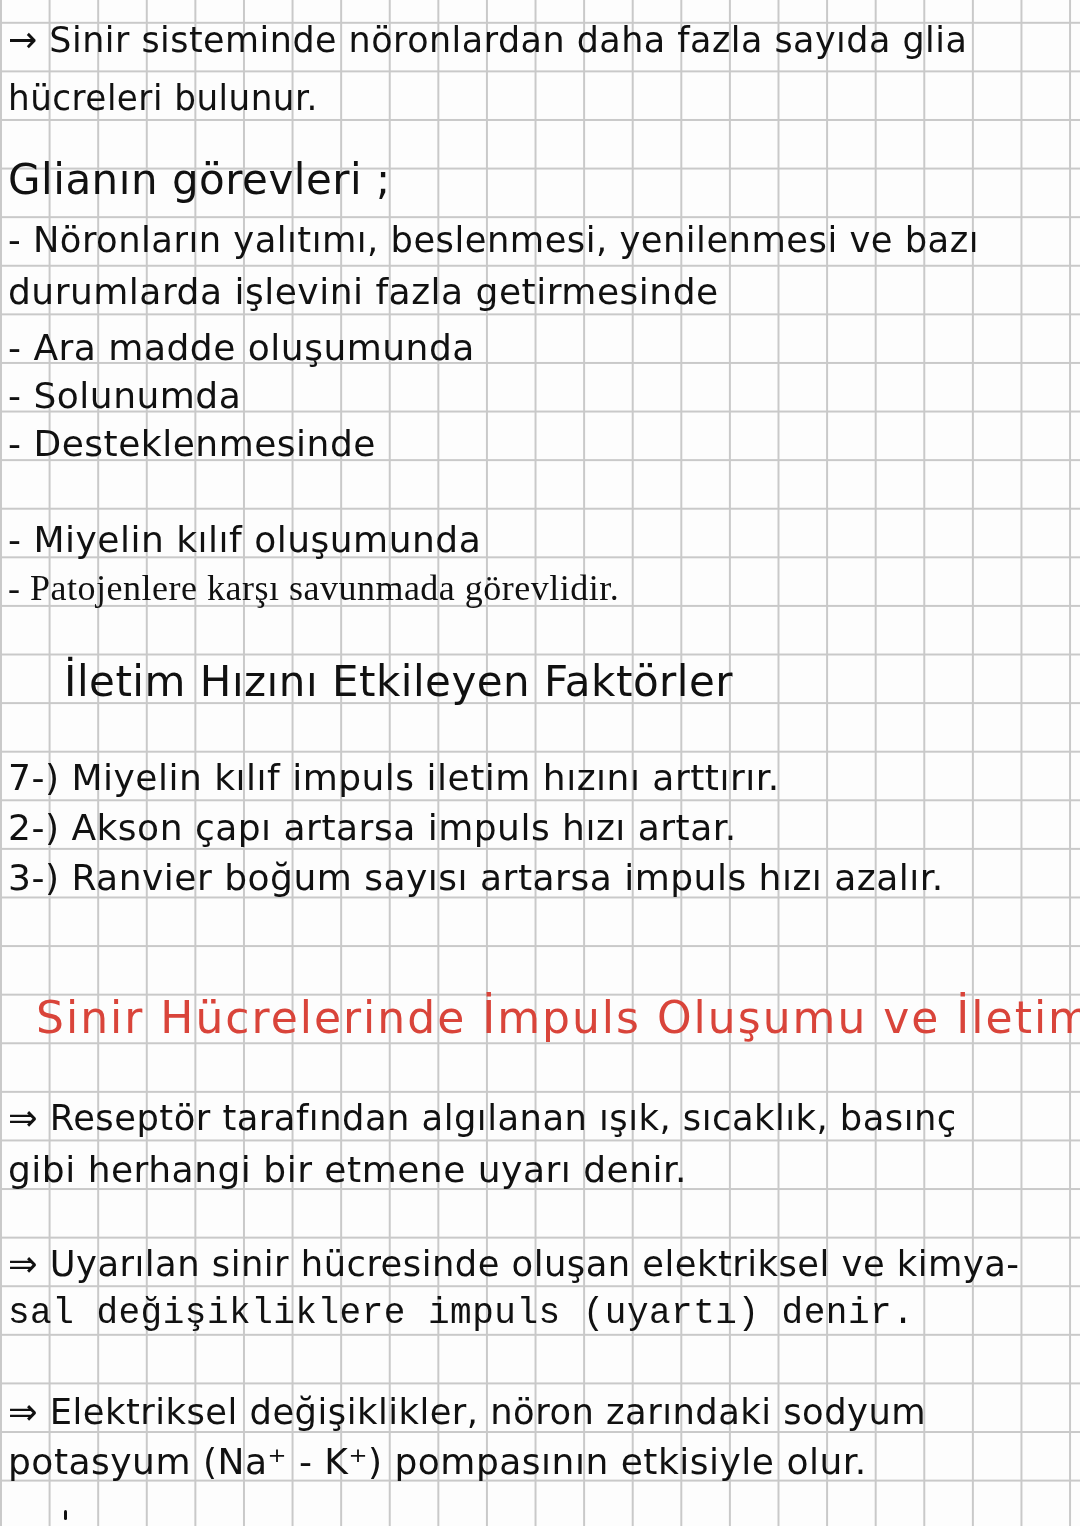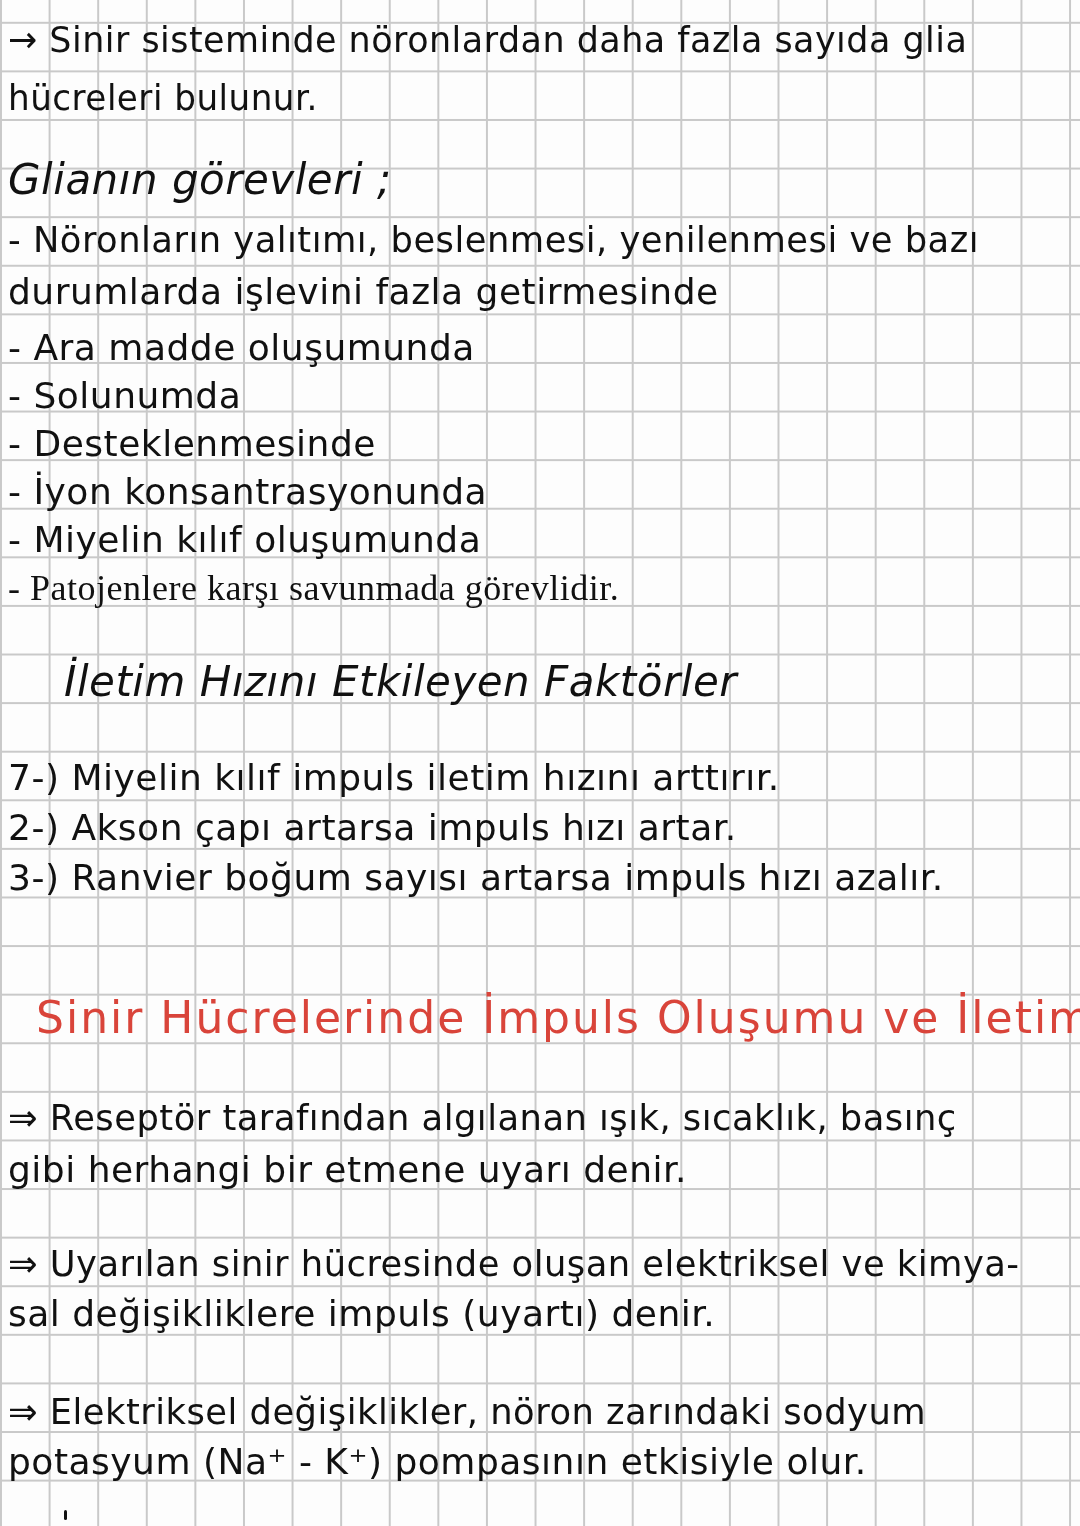--- a/index.html
+++ b/index.html
@@ -22,21 +22,21 @@
     position: absolute;
     left: 8px;
     white-space: nowrap;
     font-size: 36px;
     line-height: 44px;
     letter-spacing: 0.5px;
     font-family: "DejaVu Sans", sans-serif;
     font-weight: normal;
     transform-origin: left center;
   }
-  .heading { font-size: 42px; font-style: italic; }
+  .heading { font-size: 42px; }
   .red { color: #d9443a; }
   .section-title { font-size: 44px; letter-spacing: 2px; }
   .dot {
     position: absolute; left: 64px; top: 1510px;
     width: 3px; height: 10px; background: #111; border-radius: 2px;
   }
 </style>
 </head>
 <body>
 
@@ -44,34 +44,33 @@
 
   <div class="line" style="top:18px; transform:scaleX(0.97);">→ Sinir sisteminde nöronlardan daha fazla sayıda glia</div>
   <div class="line" style="top:76px; transform:scaleX(0.95);">hücreleri bulunur.</div>
 
   <div class="line heading" style="top:158px;">Glianın görevleri ;</div>
   <div class="line" style="top:218px; transform:scaleX(0.98);">- Nöronların yalıtımı, beslenmesi, yenilenmesi ve bazı</div>
   <div class="line" style="top:270px;">durumlarda işlevini fazla getirmesinde</div>
   <div class="line" style="top:326px;">- Ara madde oluşumunda</div>
   <div class="line" style="top:374px;">- Solunumda</div>
   <div class="line" style="top:422px;">- Desteklenmesinde</div>
-  <div class="line" style="top:470px;">- İyon konsantrasyonunda</div>
   <div class="line" style="top:518px;">- Miyelin kılıf oluşumunda</div>
   <div class="line" style="top:566px;font-family:Liberation Serif, serif;">- Patojenlere karşı savunmada görevlidir.</div>
 
   <div class="line heading" style="top:660px; left:64px;">İletim Hızını Etkileyen Faktörler</div>
   <div class="line" style="top:756px;">7-) Miyelin kılıf impuls iletim hızını arttırır.</div>
   <div class="line" style="top:806px;">2-) Akson çapı artarsa impuls hızı artar.</div>
   <div class="line" style="top:856px;text-align:right;">3-) Ranvier boğum sayısı artarsa impuls hızı azalır.</div>
 
   <div class="line red section-title" style="top:996px; left:36px;">Sinir Hücrelerinde İmpuls Oluşumu ve İletimi</div>
 
   <div class="line" style="top:1096px; transform:scaleX(0.98);">⇒ Reseptör tarafından algılanan ışık, sıcaklık, basınç</div>
   <div class="line" style="top:1148px;">gibi herhangi bir etmene uyarı denir.</div>
 
   <div class="line" style="top:1242px; transform:scaleX(0.98);">⇒ Uyarılan sinir hücresinde oluşan elektriksel ve kimya-</div>
-  <div class="line" style="top:1292px;">sal değişikliklere impuls (uyartı) denir.</div>
+  <div class="line" style="top:1292px;font-family:Liberation Mono, monospace;">sal değişikliklere impuls (uyartı) denir.</div>
 
   <div class="line" style="top:1390px; transform:scaleX(0.98);">⇒ Elektriksel değişiklikler, nöron zarındaki sodyum</div>
   <div class="line" style="top:1440px;">potasyum (Na⁺ - K⁺) pompasının etkisiyle olur.</div>
 
   <div class="dot"></div>
 </div>
 
 </body></html>

